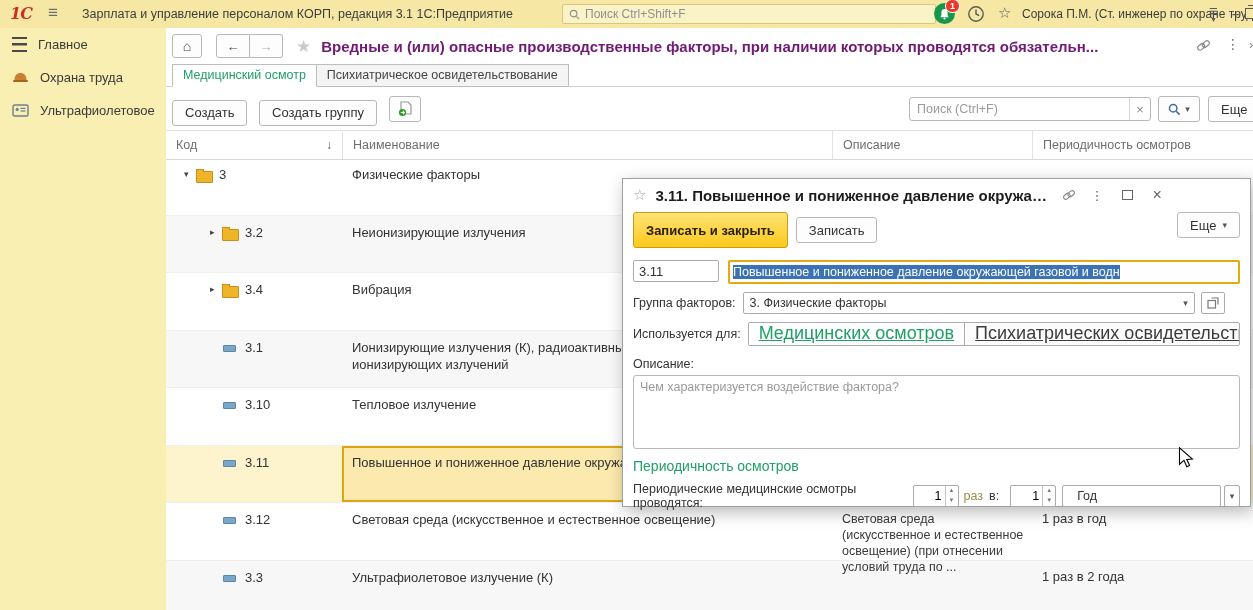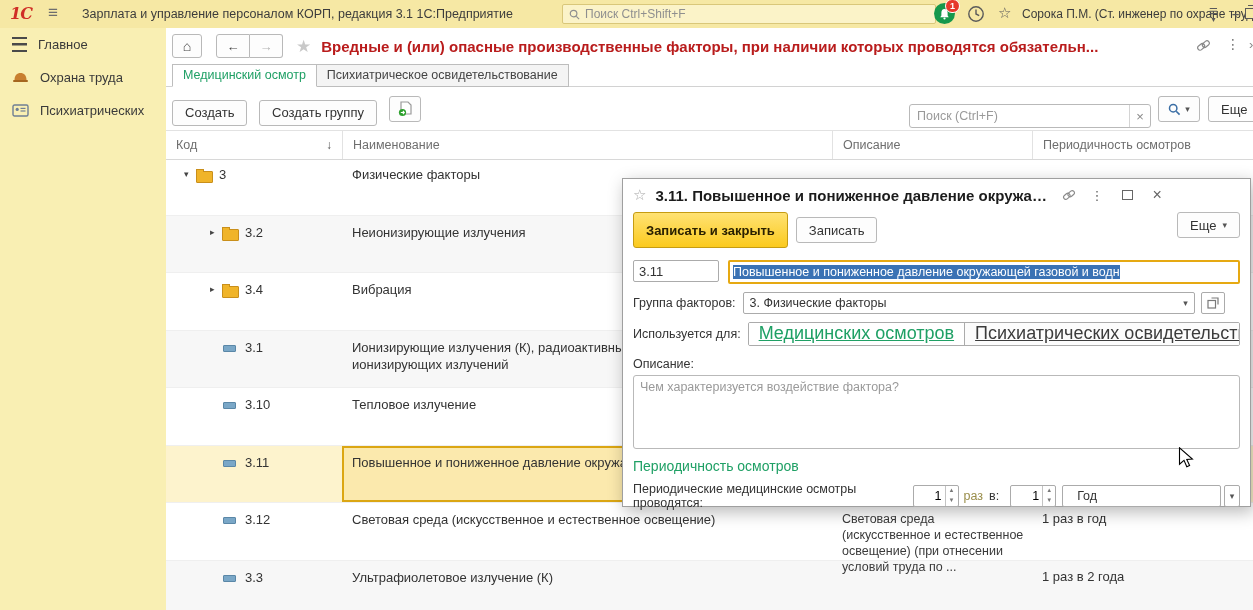--- a/index.html
+++ b/index.html
@@ -44,37 +44,37 @@
   .btn{display:inline-flex;align-items:center;height:24px;border:1px solid #b9b9b9;border-radius:3px;
        background:#fdfdfd;padding:0 12px;font-size:13px;color:#333;cursor:pointer;gap:6px;}
   .chev{font-size:9px;color:#555;}
 
   .mh{position:absolute;top:6px;left:6px;right:0;height:24px;display:flex;align-items:center;}
   .home-btn{width:28px;font-size:14px;}
   .navgrp{display:flex;margin-left:14px;}
   .nav-b{width:32px;border-radius:3px 0 0 3px;}
   .nav-f{width:32px;border-left:none;border-radius:0 3px 3px 0;color:#b5b5b5;}
   .pg-star{margin-left:13px;font-size:17px;color:#c9c9c9;}
-  .pg-title{margin-left:10px;font-weight:bold;font-size:15px;color:#b91c1c;white-space:nowrap;
+  .pg-title{margin-left:10px;font-weight:bold;font-size:15px;color:#701a75;white-space:nowrap;
             overflow:hidden;text-overflow:ellipsis;max-width:852px;}
   .mh-link{position:absolute;left:1024px;top:4px;cursor:pointer;}
   .mh-dots{position:absolute;left:1054px;top:2px;color:#777;font-size:14px;cursor:pointer;}
   .mh-chev{position:absolute;left:1077px;top:3px;color:#888;font-size:13px;cursor:pointer;}
 
   .tabline{position:absolute;top:58px;left:0;right:0;border-bottom:1px solid #d2d2d2;}
   .tabs{position:absolute;top:36px;left:6px;display:flex;z-index:2;}
   .tab{padding:3px 10px 4px;border:1px solid #bdbdbd;background:#f4f4f4;color:#444;font-size:12.5px;
        cursor:pointer;white-space:nowrap;}
   .tab.active{background:#fff;color:#1fa065;border-bottom-color:#fff;}
   .tab + .tab{border-left:none;}
 
   .toolbar{position:absolute;top:68px;left:6px;right:0;height:26px;}
   .tb-b2{margin-left:8px;}
   .copy-btn{margin-left:8px;width:30px;height:24px;padding:0;justify-content:center;}
-  .lsearch{position:absolute;left:737px;top:8px;width:240px;height:22px;border:1px solid #b9b9b9;
+  .lsearch{position:absolute;left:737px;top:1px;width:240px;height:22px;border:1px solid #b9b9b9;
            border-radius:3px;display:flex;align-items:center;background:#fff;}
   .lsearch .ph{flex:1;color:#9a9a9a;font-size:12.5px;padding:0 7px;}
   .lsearch .clr{width:20px;align-self:stretch;border-left:1px solid #d4d4d4;color:#888;
            display:flex;align-items:center;justify-content:center;cursor:pointer;}
   .q-btn{position:absolute;left:986px;top:0;width:40px;height:24px;padding:0;justify-content:center;gap:4px;}
   .more-btn{position:absolute;left:1036px;top:0;}
 
   .thead{position:absolute;top:102px;left:0;right:0;height:28px;border-top:1px solid #e2e2e2;
          border-bottom:1px solid #d8d8d8;display:flex;color:#6e6e6e;font-size:12.5px;align-items:center;}
   .th{padding-left:10px;display:flex;align-items:center;height:100%;box-sizing:border-box;}
@@ -204,21 +204,21 @@
     </svg>
     <span>Охрана труда</span>
   </div>
   <div class="side-item">
     <svg width="17" height="13" viewBox="0 0 17 13">
       <rect x="1" y="1" width="15" height="11" rx="1.5" fill="none" stroke="#6f7f94" stroke-width="1.4"></rect>
       <circle cx="5.2" cy="5.4" r="1.6" fill="#6f7f94"></circle>
       <line x1="8.5" y1="4.4" x2="13.5" y2="4.4" stroke="#6f7f94" stroke-width="1.2"></line>
       <line x1="8.5" y1="7" x2="13.5" y2="7" stroke="#6f7f94" stroke-width="1.2"></line>
     </svg>
-    <span>Психиатрических</span>
+    <span>Ультрафиолетовое</span>
   </div>
 </div>
 
 <div class="main">
 
   <div class="mh">
     <span class="icon-btn home-btn">⌂</span>
     <span class="navgrp">
       <span class="icon-btn nav-b">←</span>
       <span class="icon-btn nav-f">→</span>

